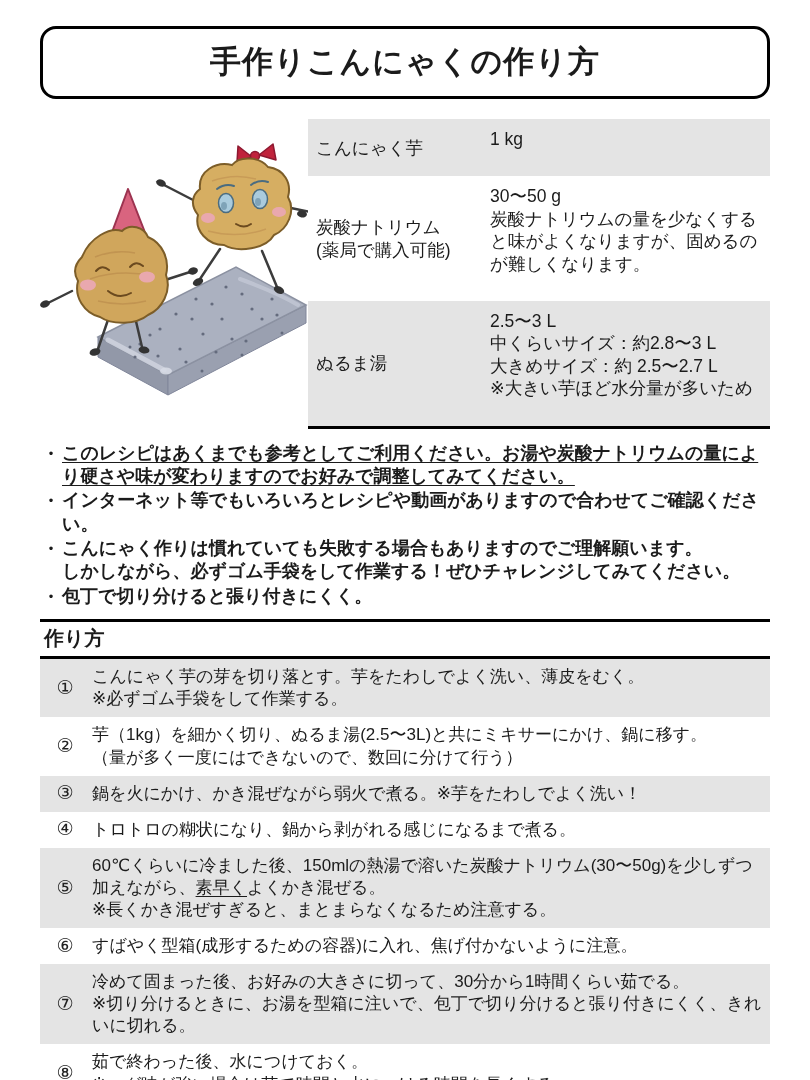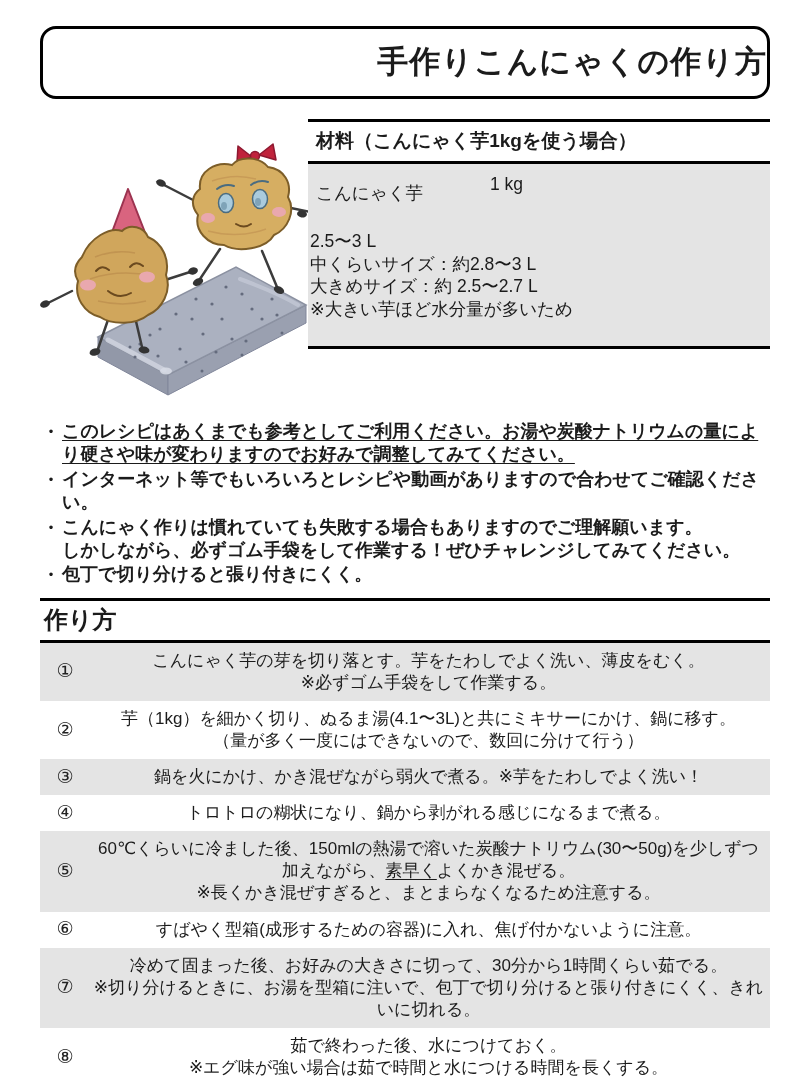--- a/index.html
+++ b/index.html
@@ -6,21 +6,21 @@
   body{
     width:810px;height:1080px;overflow:hidden;
     font-family:"Liberation Sans","DejaVu Sans",sans-serif;
     color:#1b1b1b;
   }
   .page{box-sizing:border-box;width:810px;padding:26px 40px 0 40px;}
 
   
   .title-box{
     border:3px solid #000;border-radius:16px;
-    text-align:right;font-size:31px;font-weight:bold;
+    text-align:center;font-size:31px;font-weight:bold;
     padding:12px 0 13px 0;letter-spacing:1px;
   }
 
   
   .top-row{display:flex;margin-top:20px;align-items:flex-start;}
   .illustration{width:268px;flex:0 0 268px;height:288px;}
   .materials{flex:1;border-bottom:3px solid #000;}
   .mat-header{
     font-weight:bold;font-size:19px;
     border-top:3px solid #000;border-bottom:3px solid #000;
@@ -33,29 +33,29 @@
 
   
   .notes{margin:13px 0 0 0;padding:0;list-style:none;font-size:18px;line-height:1.3;}
   .note{display:flex;margin:1px 0;}
   .bullet{flex:0 0 22px;text-align:center;font-size:13px;line-height:23px;}
   .note-text{flex:1;white-space:pre-line;font-weight:bold;}
   .u{text-decoration:underline;text-underline-offset:3px;}
 
   
   .howto-header{
-    margin-top:11px;font-weight:bold;font-size:24px;
+    margin-top:11px;font-weight:bold;font-size:20px;
     border-top:3px solid #000;border-bottom:3px solid #000;
     padding:3px 4px 4px 4px;
   }
   .steps{border-bottom:3px solid #000;}
   .step{display:flex;align-items:center;font-size:17px;line-height:1.3;}
   .step.shade{background:#e4e4e4;}
   .step-num{flex:0 0 50px;text-align:center;font-size:19px;color:#222;}
-  .step-text{flex:1;padding:7px 5px 7px 2px;white-space:pre-line;text-align:center;}
+  .step-text{flex:1;padding:7px 5px 7px 2px;white-space:pre-line;}
   .step-text .inline{white-space:pre-line;}
 </style>
 </head>
 <body>
 
 <div class="page">
 
   <div class="title-box">
     <span>手作りこんにゃくの作り方</span>
   </div>
@@ -159,28 +159,32 @@
             <path d="M211,66 q8,-6 17,-3"></path>
           </g>
           <path d="M196,105 q8,5 15,0" stroke="#6b4a1f" stroke-width="2" fill="none" stroke-linecap="round"></path>
           <ellipse cx="168" cy="99" rx="7" ry="5" fill="#e9a8ae"></ellipse>
           <ellipse cx="239" cy="93" rx="7" ry="5" fill="#e9a8ae"></ellipse>
         </g>
       </svg>
     </div>
 
     <div class="materials">
-      <div class="mat-header">材料（こんにゃく芋1kgを使う場合）</div>
       <div class="mat-row shade">
         <div class="mat-name">こんにゃく芋</div>
         <div class="mat-value">1 kg</div>
       </div>
       <div class="mat-row">
+        <div class="mat-name">炭酸ナトリウム
+(薬局で購入可能)</div>
+        <div class="mat-value">30〜50 g
+炭酸ナトリウムの量を少なくすると味がよくなりますが、固めるのが難しくなります。</div>
       </div>
       <div class="mat-row shade">
+        <div class="mat-name">ぬるま湯</div>
         <div class="mat-value">2.5〜3 L
 中くらいサイズ：約2.8〜3 L
 大きめサイズ：約 2.5〜2.7 L
 ※大きい芋ほど水分量が多いため</div>
       </div>
     </div>
   </div>
 
   <ul class="notes">
     <li class="note">
@@ -205,21 +209,21 @@
   <div class="howto-header">作り方</div>
 
   <div class="steps">
     <div class="step shade">
       <div class="step-num">①</div>
       <div class="step-text">こんにゃく芋の芽を切り落とす。芋をたわしでよく洗い、薄皮をむく。
 ※必ずゴム手袋をして作業する。</div>
     </div>
     <div class="step">
       <div class="step-num">②</div>
-      <div class="step-text">芋（1kg）を細かく切り、ぬるま湯(4.1〜3L)と共にミキサーにかけ、鍋に移す。
+      <div class="step-text">芋（1kg）を細かく切り、ぬるま湯(2.5〜3L)と共にミキサーにかけ、鍋に移す。
 （量が多く一度にはできないので、数回に分けて行う）</div>
     </div>
     <div class="step shade">
       <div class="step-num">③</div>
       <div class="step-text">鍋を火にかけ、かき混ぜながら弱火で煮る。※芋をたわしでよく洗い！</div>
     </div>
     <div class="step">
       <div class="step-num">④</div>
       <div class="step-text">トロトロの糊状になり、鍋から剥がれる感じになるまで煮る。</div>
     </div>

